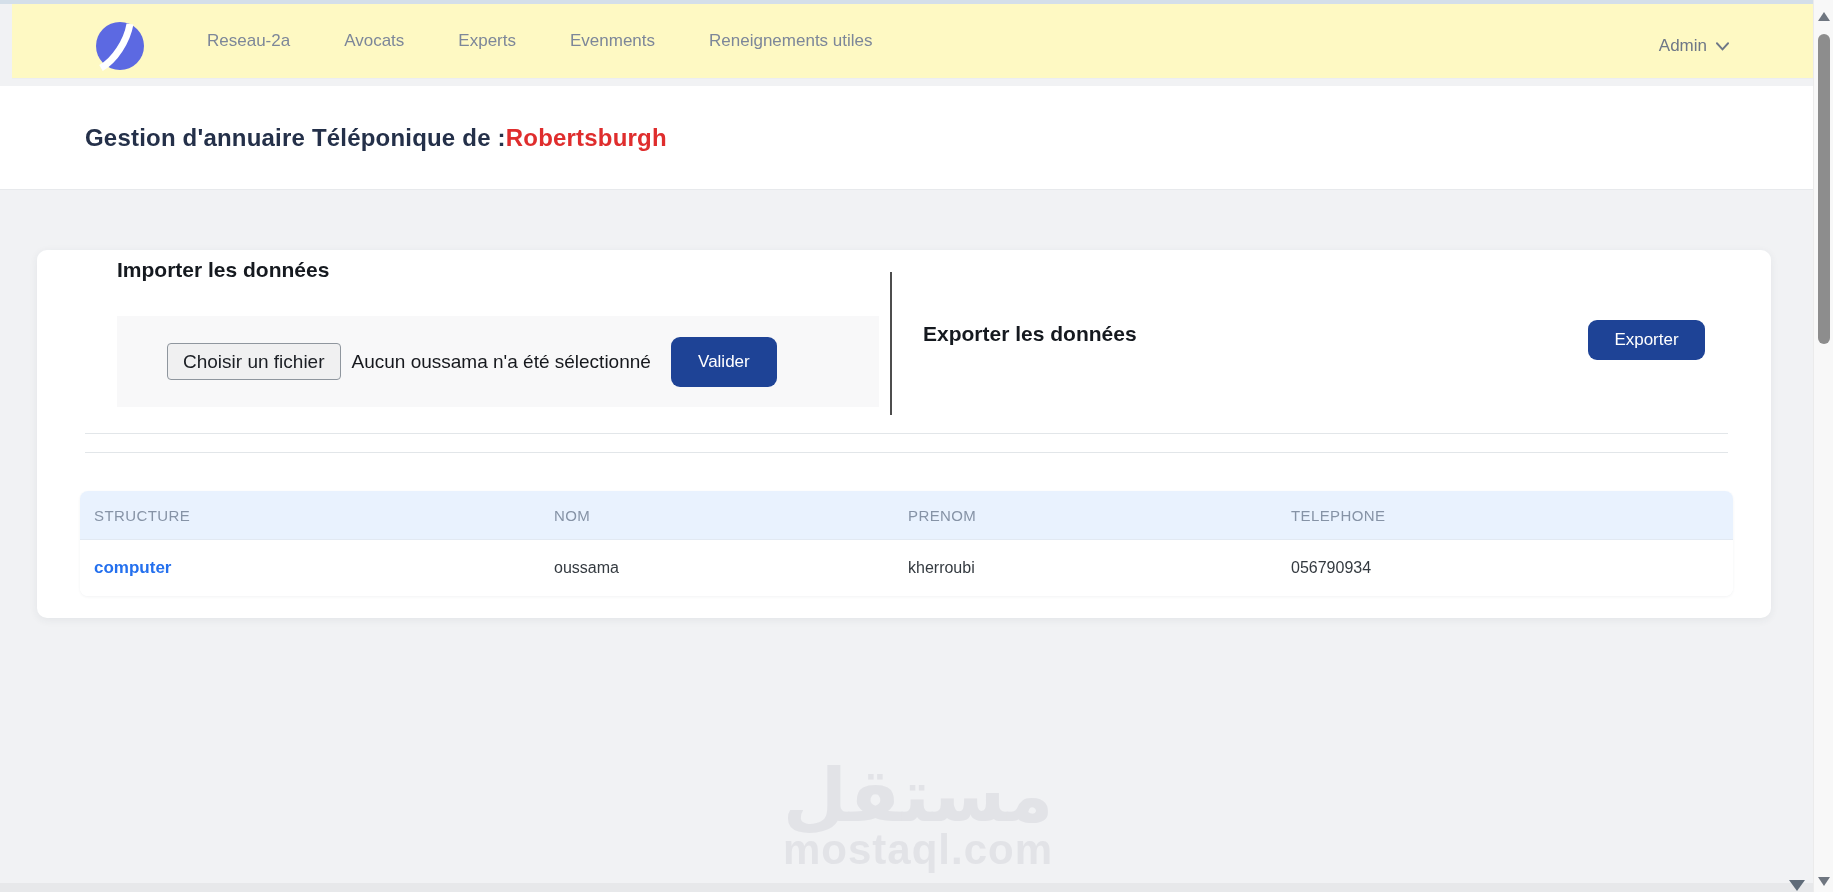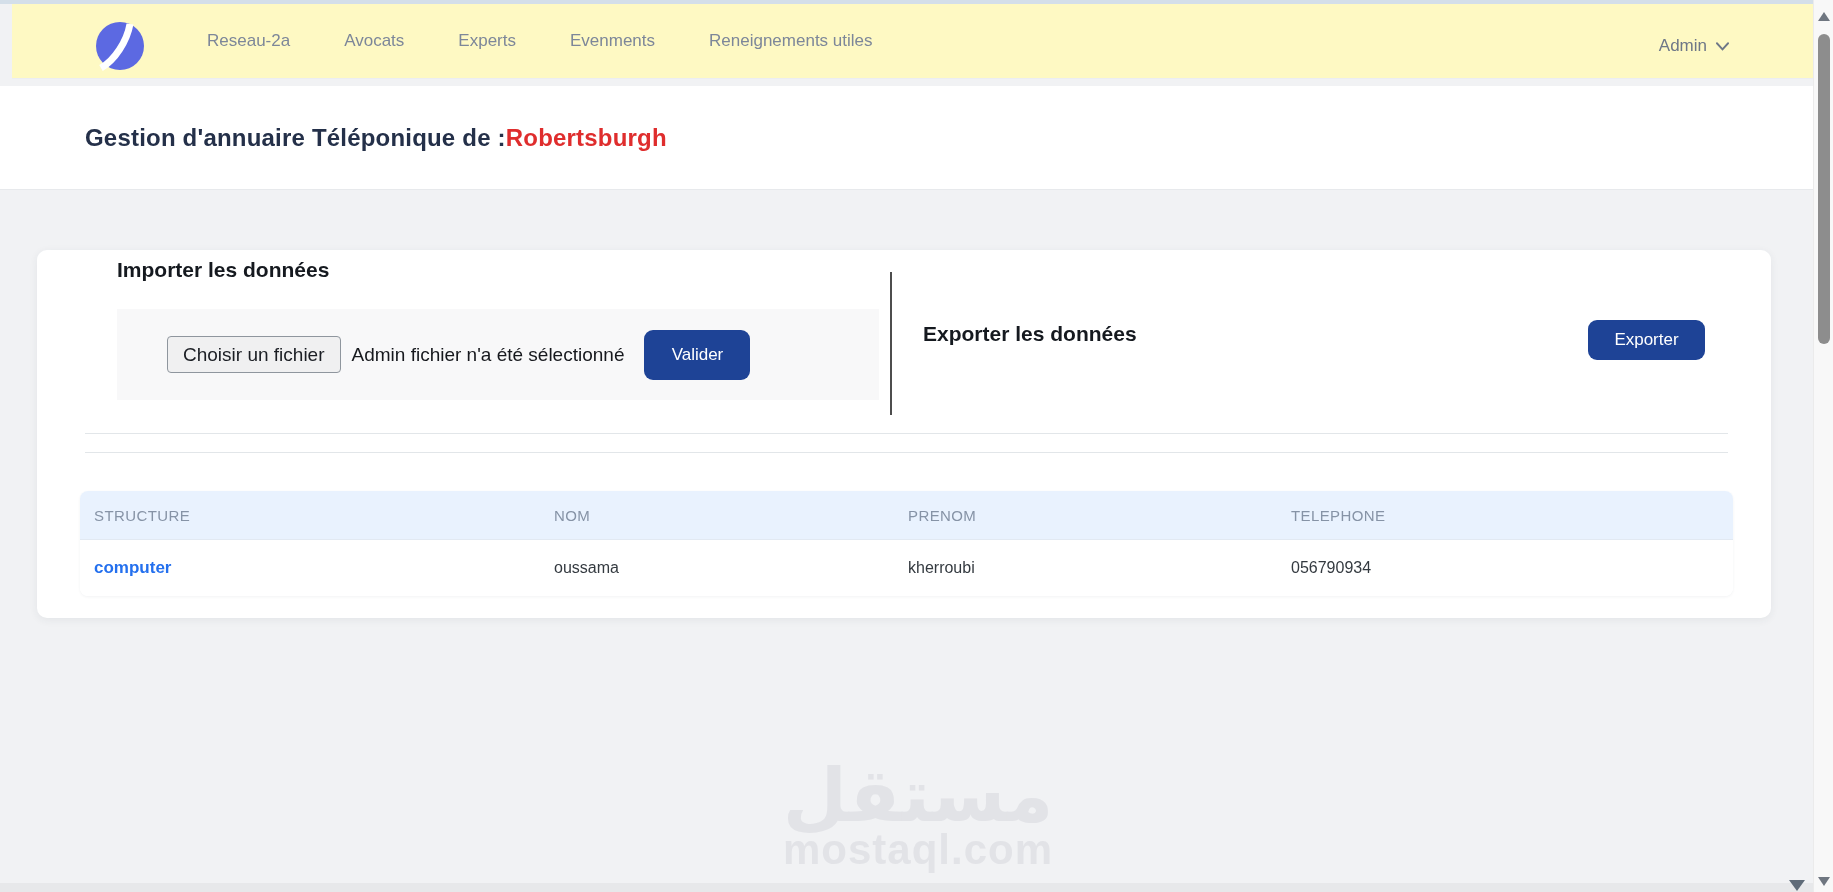--- a/index.html
+++ b/index.html
@@ -42,21 +42,21 @@
   .card {
     position:absolute; left:37px; top:250px; width:1734px; height:368px;
     background:#ffffff; border-radius:10px;
     box-shadow:0 2px 8px rgba(40,50,70,.07);
   }
   .import-heading {
     position:absolute; left:80px; top:8px;
     font-size:21px; font-weight:700; color:#15191f;
   }
   .file-area {
-    position:absolute; left:80px; top:59px; width:762px; height:91px;
+    position:absolute; left:80px; top:66px; width:762px; height:91px;
     background:#f8f8f9;
     display:flex; align-items:center; padding-left:50px;
   }
   .file-btn {
     height:37px; padding:0 15px; display:flex; align-items:center;
     background:#f0f0f1; border:1px solid #8f969e; border-radius:4px;
     font-size:19px; color:#1b1e24; cursor:pointer; white-space:nowrap;
   }
   .file-status { margin-left:11px; font-size:19px; color:#16181d; white-space:nowrap; }
   .btn-blue {
@@ -147,21 +147,21 @@
 <div class="header-band">
   <h1 class="page-title"><span>Gestion d'annuaire Téléponique de :</span><span class="hl">Robertsburgh</span></h1>
 </div>
 
 <section class="card">
 
   <h2 class="import-heading">Importer les données</h2>
 
   <div class="file-area">
     <span class="file-btn">Choisir un fichier</span>
-    <span class="file-status">Admin fichier n'a été sélectionné</span>
+    <span class="file-status">Aucun oussama n'a été sélectionné</span>
     <button class="btn-blue valider-btn">Valider</button>
   </div>
 
   <div class="v-divider"></div>
 
   <h2 class="export-heading">Exporter les données</h2>
   <button class="btn-blue exporter-btn">Exporter</button>
 
   <div class="hr1"></div>
   <div class="hr2"></div>

